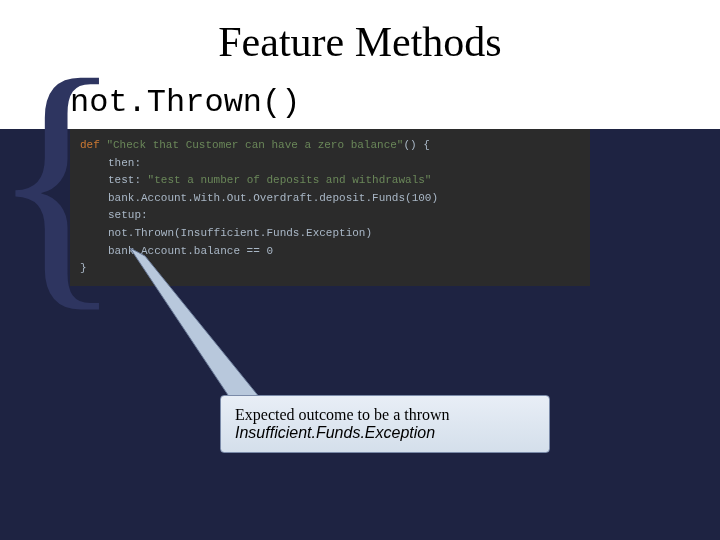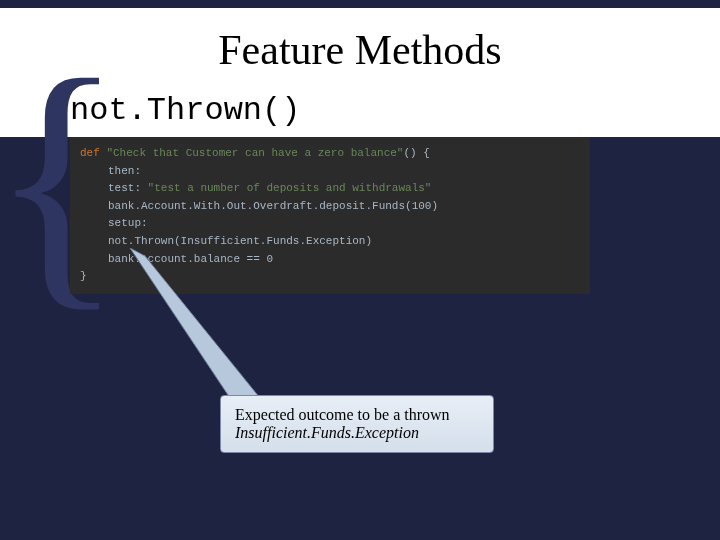--- a/index.html
+++ b/index.html
@@ -21,21 +21,20 @@
     line-height: 0.7;
     user-select: none;
   }
   .title {
     text-align: center;
     font-size: 42px;
     color: #000;
     background: #fff;
     padding: 18px 0 10px 0;
     font-weight: normal;
-    margin-top: 8px;
   }
   .subtitle {
     font-family: 'Courier New', monospace;
     font-size: 32px;
     color: #000;
     background: #fff;
     padding: 8px 0 8px 70px;
     margin-bottom: 0;
   }
   .white-bg {
@@ -53,31 +52,31 @@
     color: #a9b7c6;
     position: relative;
     z-index: 1;
   }
   .kw { color: #cc7832; }
   .str { color: #6a8759; }
   .callout {
     position: absolute;
     left: 220px;
     top: 395px;
-    width: 274px;
+    width: 330px;
     background: linear-gradient(#e8eef6, #d4dfeb);
     border: 1px solid #7a8aa8;
     border-radius: 4px;
     padding: 10px 14px;
     font-size: 16px;
     color: #000;
     z-index: 3;
   }
   .callout .mono {
-    font-family: Liberation Serif, serif;
+    font-family: Liberation Sans, sans-serif;
     font-style: italic;
   }
   .arrow {
     position: absolute;
     left: 120px;
     top: 248px;
     width: 200px;
     height: 160px;
     z-index: 2;
   }

